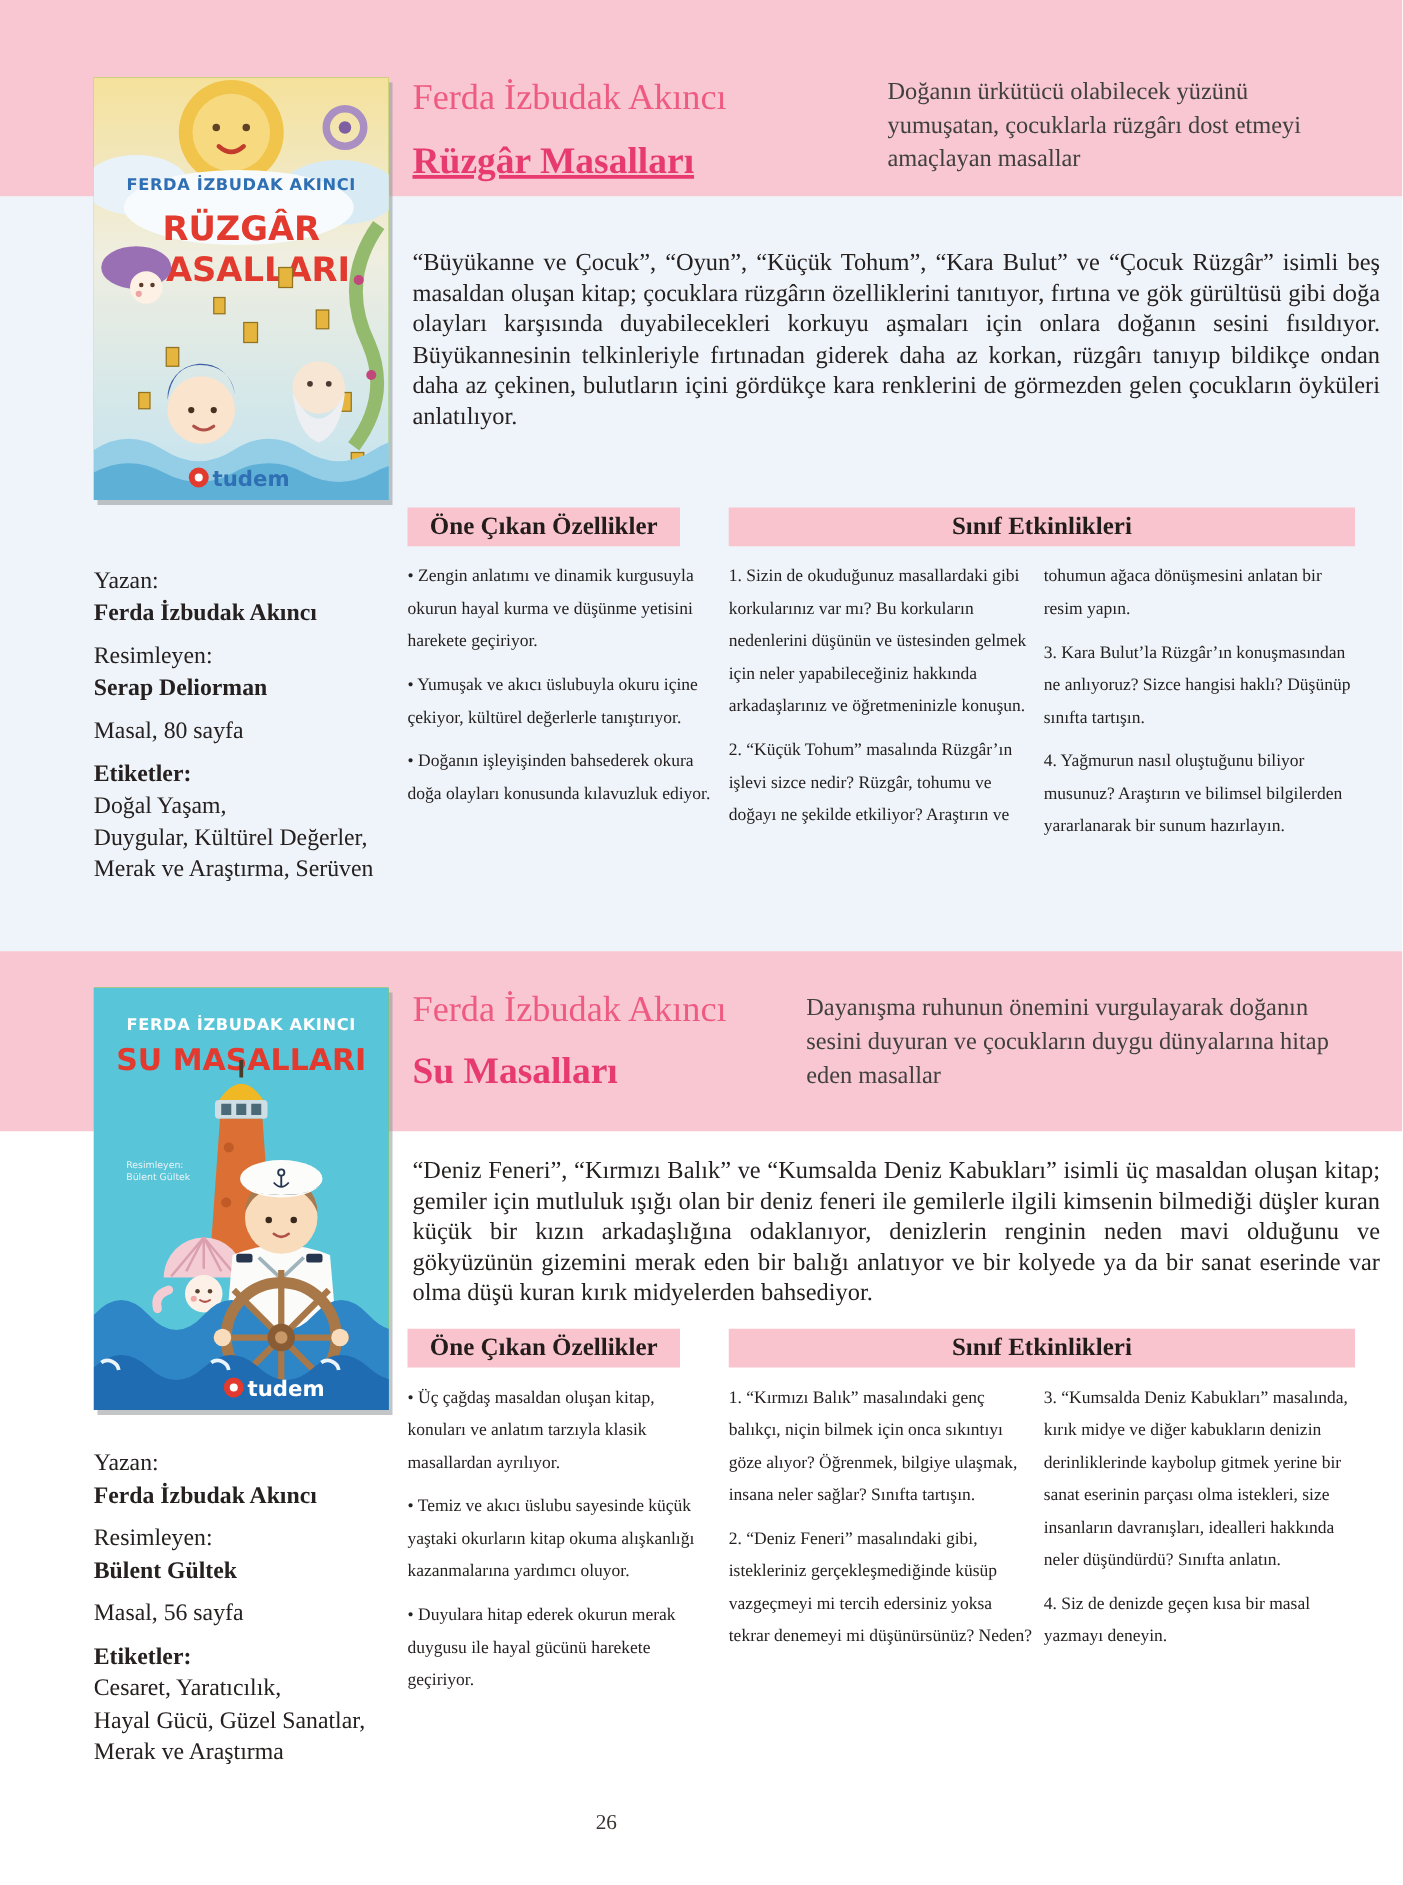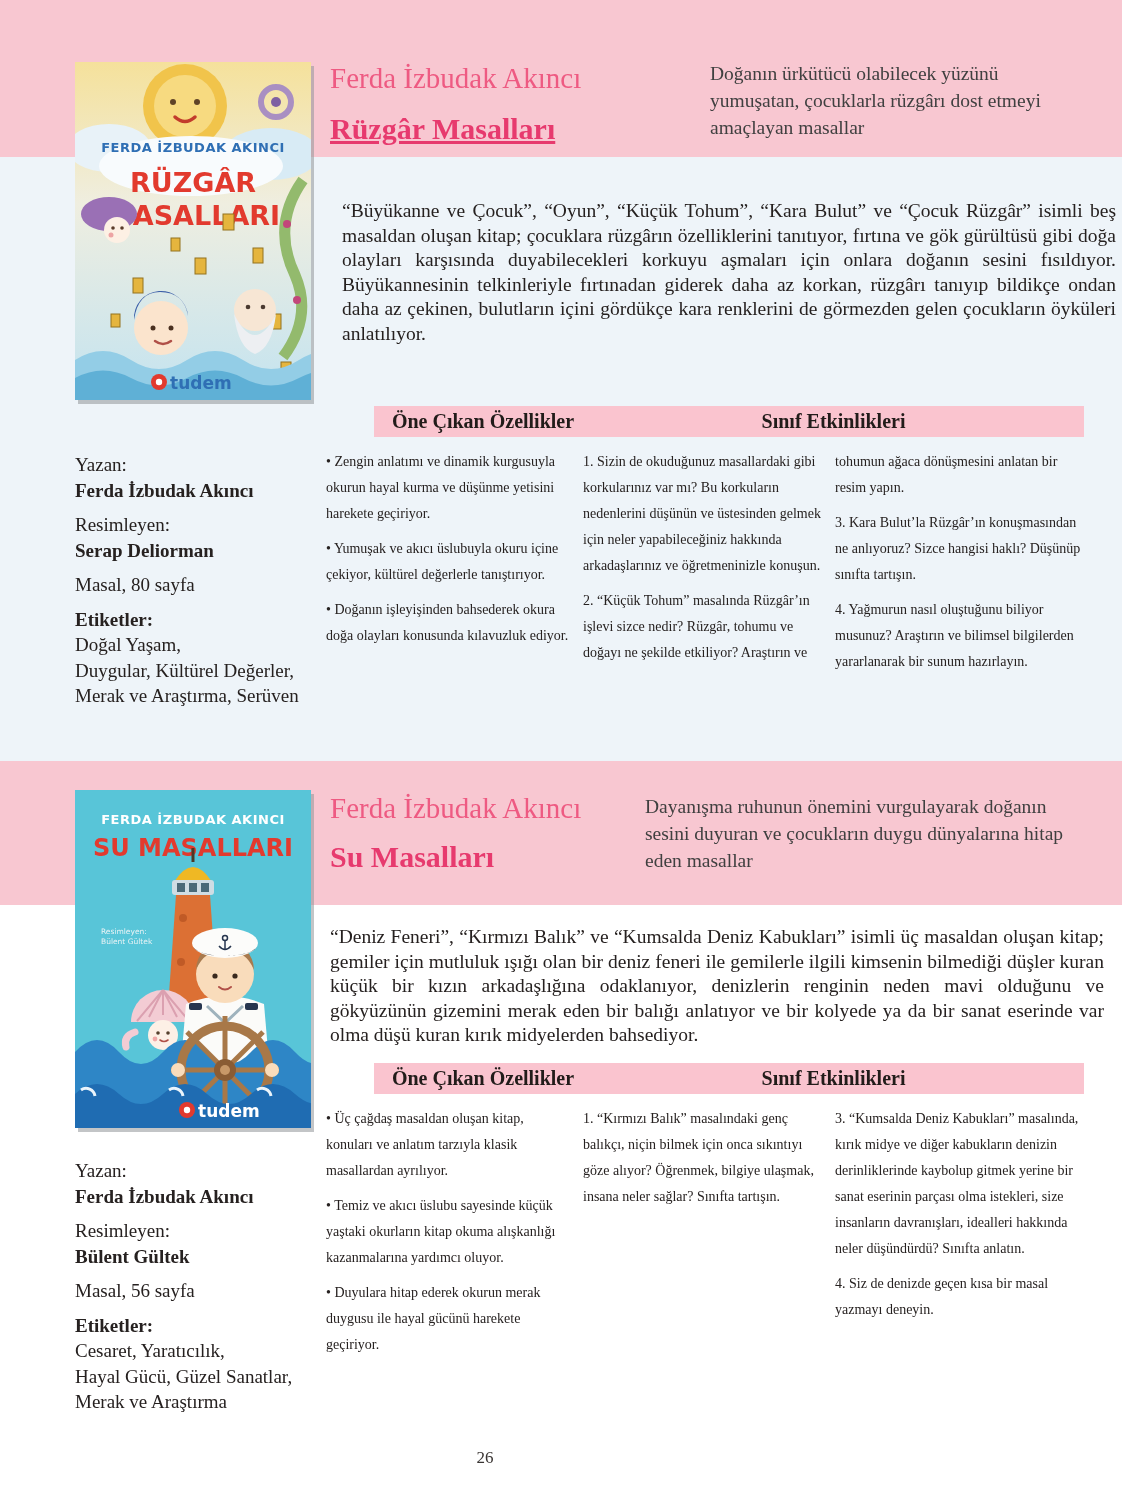--- a/index.html
+++ b/index.html
@@ -26,27 +26,27 @@
   .at-1 { left:330px; top:60px; }   .bt-1 { left:330px; top:110px;text-decoration:underline; }
   .at-2 { left:330px; top:790px; }  .bt-2 { left:330px; top:838px; }
 
   .tagline { position:absolute; font-size:19.5px; line-height:27px; color:#404040; }
   .tagline-1 { left:710px; top:60px;  width:356px; }
   .tagline-2 { left:645px; top:793px; width:434px; }
 
   .description { position:absolute; left:330px; width:774px;
                  font-size:19.5px; line-height:24.6px; text-align:justify;
                  -webkit-hyphens:auto; hyphens:auto; }
-  .desc-1 { top:199px;margin-left:12px; }
+  .desc-1 { top:199px; }
   .desc-2 { top:925px; }
 
   .col-header { position:absolute; height:31px; background:#fac4cf;
                 font-weight:bold; font-size:20px; line-height:31px;
                 text-align:center; color:#221c1a; }
-  .fh-1, .fh-2 { left:326px; width:218px;margin-left:48px; }
+  .fh-1, .fh-2 { left:326px; width:218px; }
   .ah-1, .ah-2 { left:583px; width:501px; }
   .fh-1, .ah-1 { top:406px; }
   .fh-2, .ah-2 { top:1063px; }
 
   .col { position:absolute; font-size:14px; line-height:26px;
          -webkit-hyphens:auto; hyphens:auto; }
   .col p { margin:0 0 9px 0; }
   .features-1 { left:326px; top:449px;  width:245px; }
   .acts-1a    { left:583px; top:449px;  width:246px; }
   .acts-1b    { left:835px; top:449px;  width:252px; }
@@ -297,20 +297,21 @@
     </div>
   </div>
 
   <div class="col features-2">
     <p>• Üç çağdaş masaldan oluşan kitap, konuları ve anlatım tarzıyla klasik masallardan ayrılıyor.</p>
     <p>• Temiz ve akıcı üslubu sayesinde küçük yaştaki okurların kitap okuma alışkanlığı kazanmalarına yardımcı oluyor.</p>
     <p>• Duyulara hitap ederek okurun merak duygusu ile hayal gücünü harekete geçiriyor.</p>
   </div>
   <div class="col acts-2a">
     <p>1. “Kırmızı Balık” masalındaki genç balıkçı, niçin bilmek için onca sıkıntıyı göze alıyor? Öğrenmek, bilgiye ulaşmak, insana neler sağlar? Sınıfta tartışın.</p>
+    <p>2. “Deniz Feneri” masalındaki gibi, istekleriniz gerçekleşmediğinde küsüp vazgeçmeyi mi tercih edersiniz yoksa tekrar denemeyi mi düşünürsünüz? Neden?</p>
   </div>
   <div class="col acts-2b">
     <p>3. “Kumsalda Deniz Kabukları” masalında, kırık midye ve diğer kabukların denizin derinliklerinde kaybolup gitmek yerine bir sanat eserinin parçası olma istekleri, size insanların davranışları, idealleri hakkında neler düşündürdü? Sınıfta anlatın.</p>
     <p>4. Siz de denizde geçen kısa bir masal yazmayı deneyin.</p>
   </div>
 
   <div class="page-number">26</div>
 </div>
 
 </body></html>

